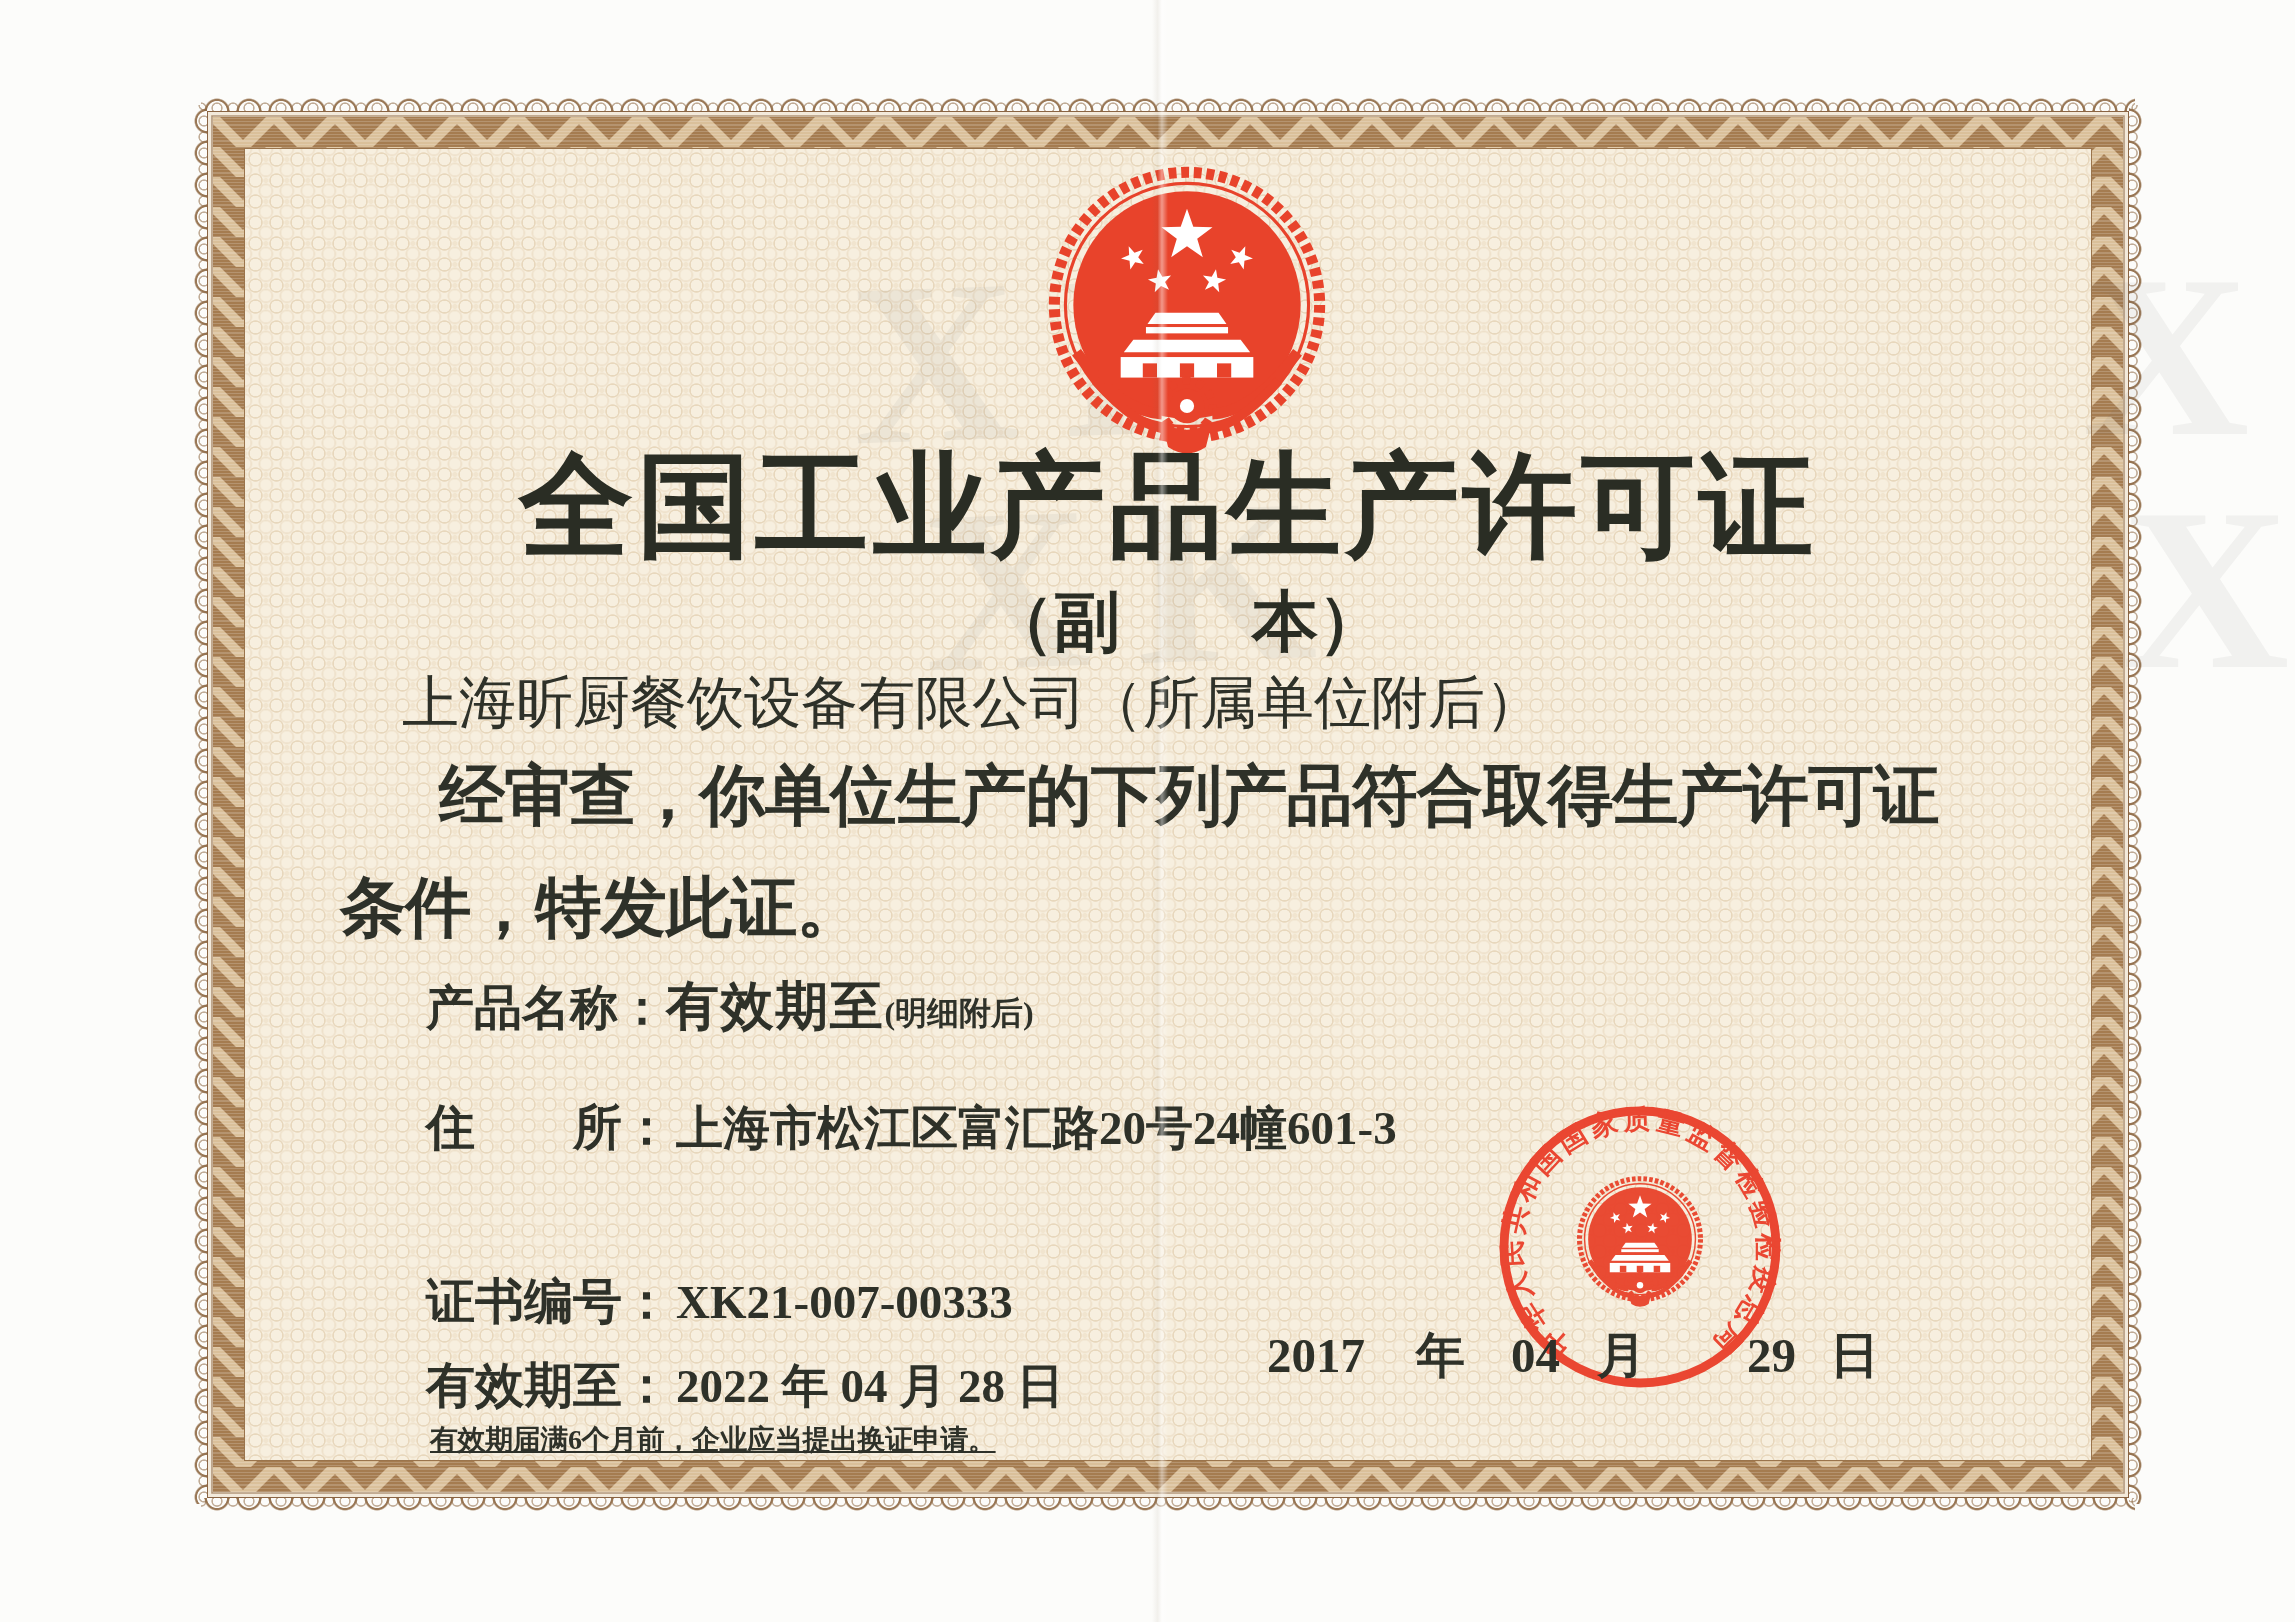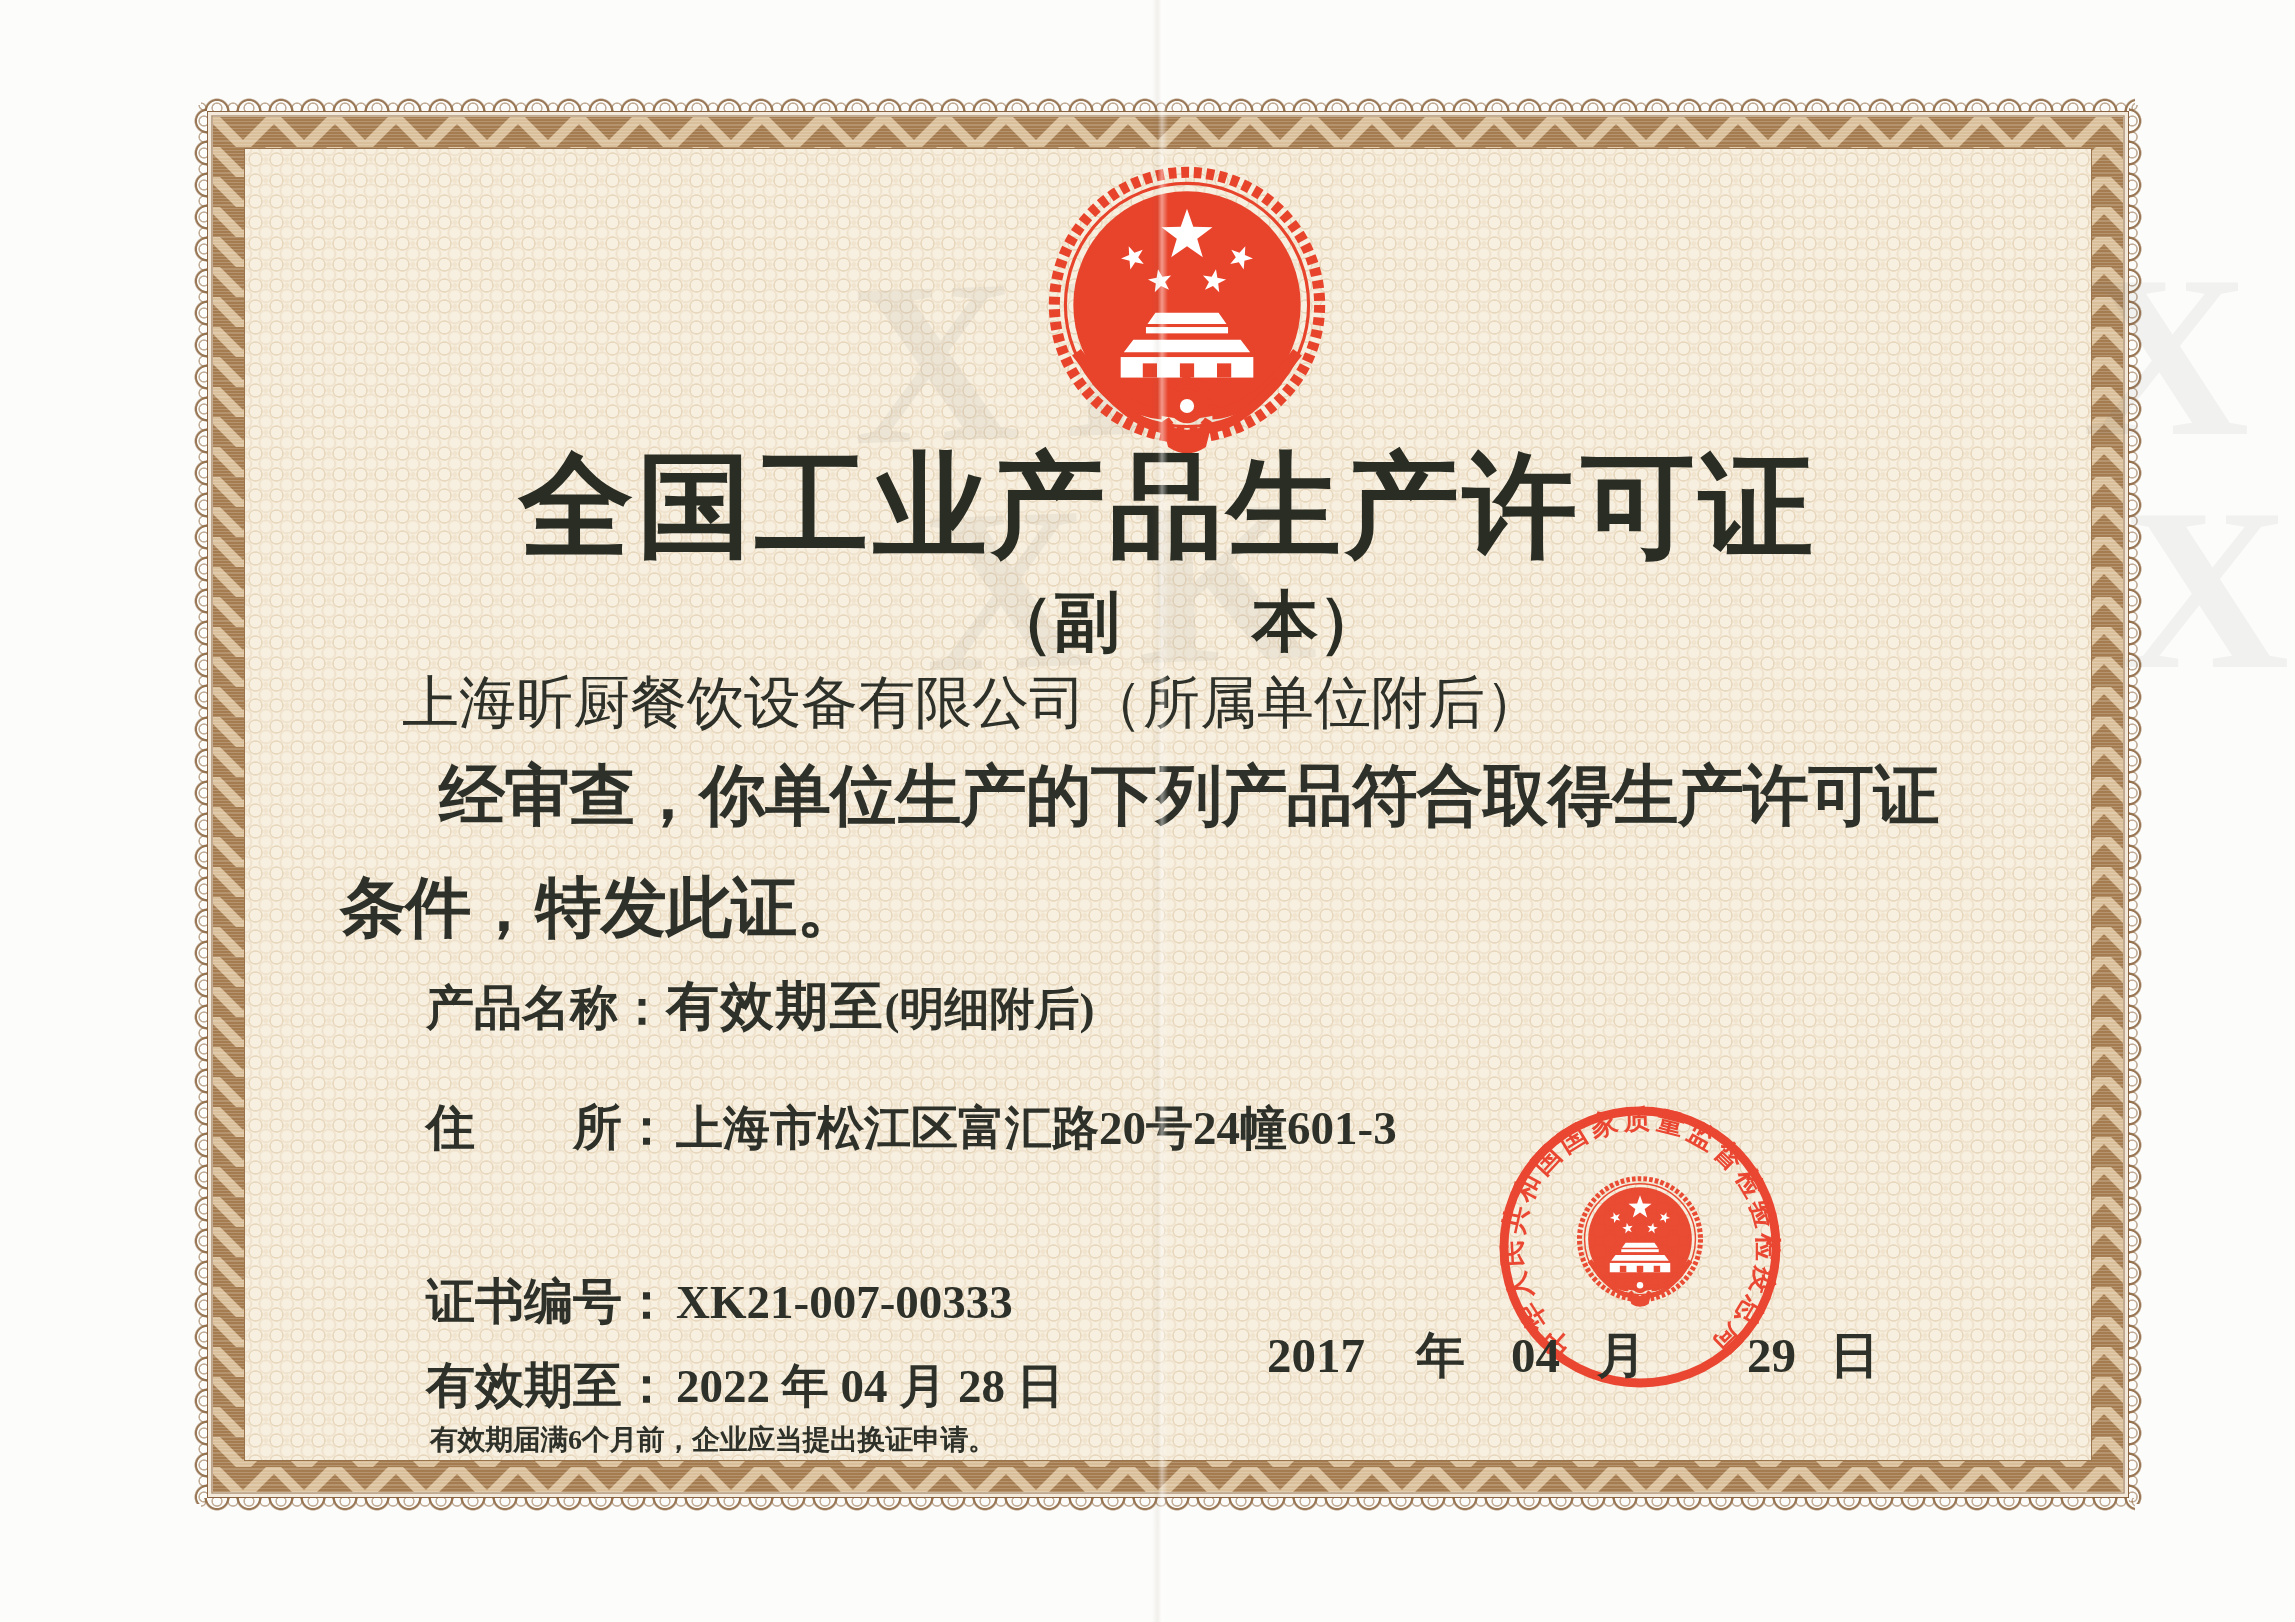--- a/index.html
+++ b/index.html
@@ -66,31 +66,31 @@
   .emblem-box{left:784px;top:17px;width:316px;height:300px;}
   .title{top:301px;font-size:114px;font-weight:900;letter-spacing:4px;color:#2a2d24;}
   .subtitle{top:440px;font-size:66px;font-weight:600;color:#2a2d24;margin-left:36px;}
   .company{left:157px;top:525px;font-size:57px;font-weight:400;}
   .stmt{font-size:66px;font-weight:700;letter-spacing:-0.8px;}
   .stmt1{left:194px;top:614px;}
   .stmt2{left:95px;top:726px;}
   .product-row{left:181px;top:831px;font-weight:700;}
   .product-row .lbl{font-size:48px;}
   .product-row .val{font-size:53px;letter-spacing:1.6px;}
-  .product-row .note{font-size:45px;margin-top:32px;}
+  .product-row .note{font-size:32px;margin-top:32px;}
 
   .field{font-weight:700;}
   .field .lbl{font-size:49px;display:inline-block;width:250px;}
   .field .val{font-size:47px;}
   .f0{left:181px;top:954px;}
   .f1{left:181px;top:1046px;}
   .f2{left:181px;top:1128px;}
   .f3{left:181px;top:1212px;}
 
-  .renewal{left:185px;top:1277px;font-size:28px;font-weight:700;letter-spacing:-0.4px;}
+  .renewal{left:185px;top:1277px;font-size:28px;font-weight:700;letter-spacing:-0.4px;text-decoration:underline;}
 
   .issue{left:1022px;top:1182px;font-size:49px;font-weight:700;z-index:3;}
   .issue span{display:inline-block;}
   .g1{margin-left:51px;} .g2{margin-left:46px;} .g3{margin-left:37px;}
   .g4{margin-left:101px;} .g5{margin-left:34px;}
 
   .seal-box{left:1251px;top:954px;width:288px;height:288px;z-index:2;
     mix-blend-mode:multiply;opacity:.96;}
 
   

